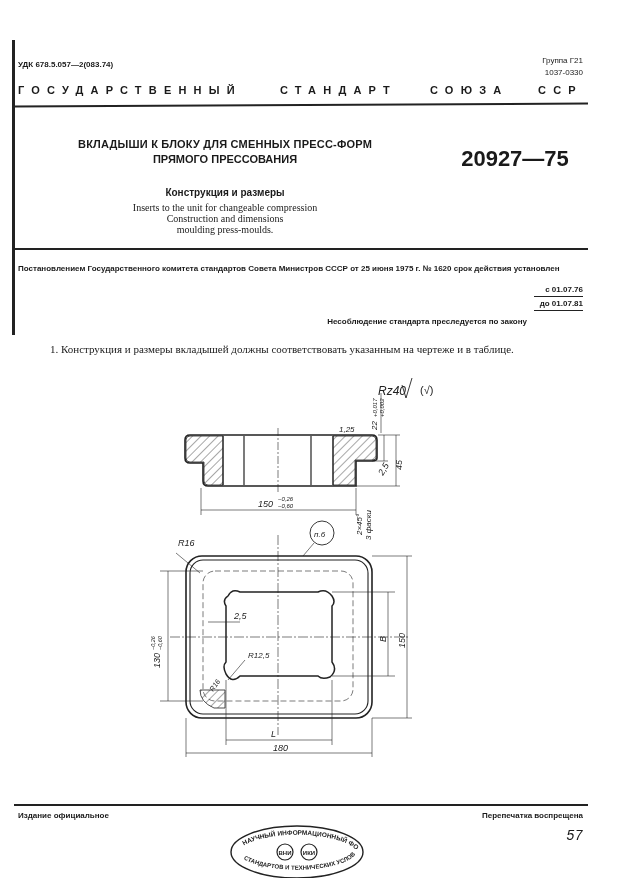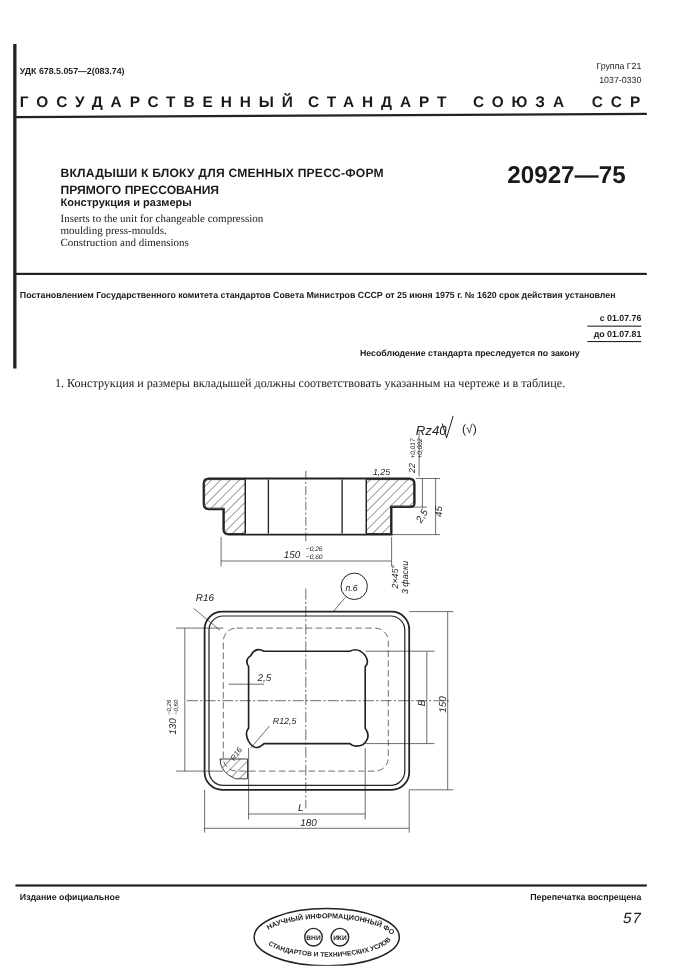--- a/index.html
+++ b/index.html
@@ -1,27 +1,27 @@
 <!DOCTYPE html>
 <html><head>
 <meta charset="utf-8">
 <style>
   html, body { margin:0; padding:0; background:#fff; }
   body { width:627px; height:878px; position:relative; overflow:hidden; font-family:"Liberation Sans", sans-serif; color:#1a1a1a; }
   .abs { position:absolute; }
   .leftbar { left:12px; top:40px; width:3px; height:295px; background:#222; }
   .udk { left:18px; top:60px; font-size:8px; font-weight:bold; }
   .group { right:44px; top:55px; font-size:8px; font-weight:normal; text-align:right; line-height:12px; }
-  .banner { left:18px; top:84px; width:570px; font-size:14px; font-weight:bold; letter-spacing:7.2px; white-space:nowrap; }
+  .banner { left:18px; top:84px; width:570px; font-size:11px; font-weight:bold; letter-spacing:7.2px; white-space:nowrap; }
   .banner span { display:inline-block; }
   .rule1 { left:14px; top:104px; width:574px; height:2px; background:#222; transform:rotate(-0.3deg); }
-  .title-block { left:55px; top:152px; width:340px; }
+  .title-block { left:55px; top:138px; width:340px; text-align:center; }
   .t1 { font-size:11px; font-weight:bold; letter-spacing:0.2px; }
   .t2 { font-size:11px; font-weight:bold; margin-top:3px; }
-  .t3 { font-size:10px; font-weight:bold; margin-top:0; }
+  .t3 { font-size:10px; font-weight:bold; margin-top:22px; }
   .t-en { font-family:"Liberation Serif", serif; font-size:10px; line-height:11px; margin-top:4px; }
   .gost { left:440px; top:146px; width:150px; text-align:center; font-weight:bold; font-size:22px; line-height:26px; }
   .rule2 { left:14px; top:248px; width:574px; height:2px; background:#222; }
   .decree { left:18px; top:262px; width:572px; font-size:8px; font-weight:bold; line-height:13px; text-align:justify; }
   .dates { right:44px; top:283px; font-size:8px; font-weight:bold; text-align:right; line-height:13px; }
   .dates div { border-bottom:1px solid #222; padding-left:6px; }
   .law { left:0; width:527px; top:317px; text-align:right; font-size:8px; font-weight:bold; }
   .para { left:22px; top:342px; width:566px; font-family:"Liberation Serif", serif; font-size:11px; line-height:15px; text-indent:28px; text-align:justify; }
   .drawing { left:130px; top:365px; width:340px; height:420px; }
   .rule3 { left:14px; top:804px; width:574px; height:2px; background:#222; }
@@ -46,22 +46,22 @@
   <span style="width:262px">ГОСУДАРСТВЕННЫЙ</span><span style="width:150px">СТАНДАРТ</span><span style="width:108px">СОЮЗА</span><span>ССР</span>
 </div>
 <div class="abs rule1"></div>
 
 <div class="abs title-block">
   <div class="t1">ВКЛАДЫШИ К БЛОКУ ДЛЯ СМЕННЫХ ПРЕСС-ФОРМ</div>
   <div class="t2">ПРЯМОГО ПРЕССОВАНИЯ</div>
   <div class="t3">Конструкция и размеры</div>
   <div class="t-en">
     <div>Inserts to the unit for changeable compression</div>
+    <div>Construction and dimensions</div>
     <div>moulding press-moulds.</div>
-    <div>Construction and dimensions</div>
   </div>
 </div>
 
 <div class="abs gost">
   <div>20927—75</div>
 </div>
 
 <div class="abs rule2"></div>
 
 <div class="abs decree">Постановлением Государственного комитета стандартов Совета Министров СССР от 25 июня 1975 г. № 1620 срок действия установлен</div>

